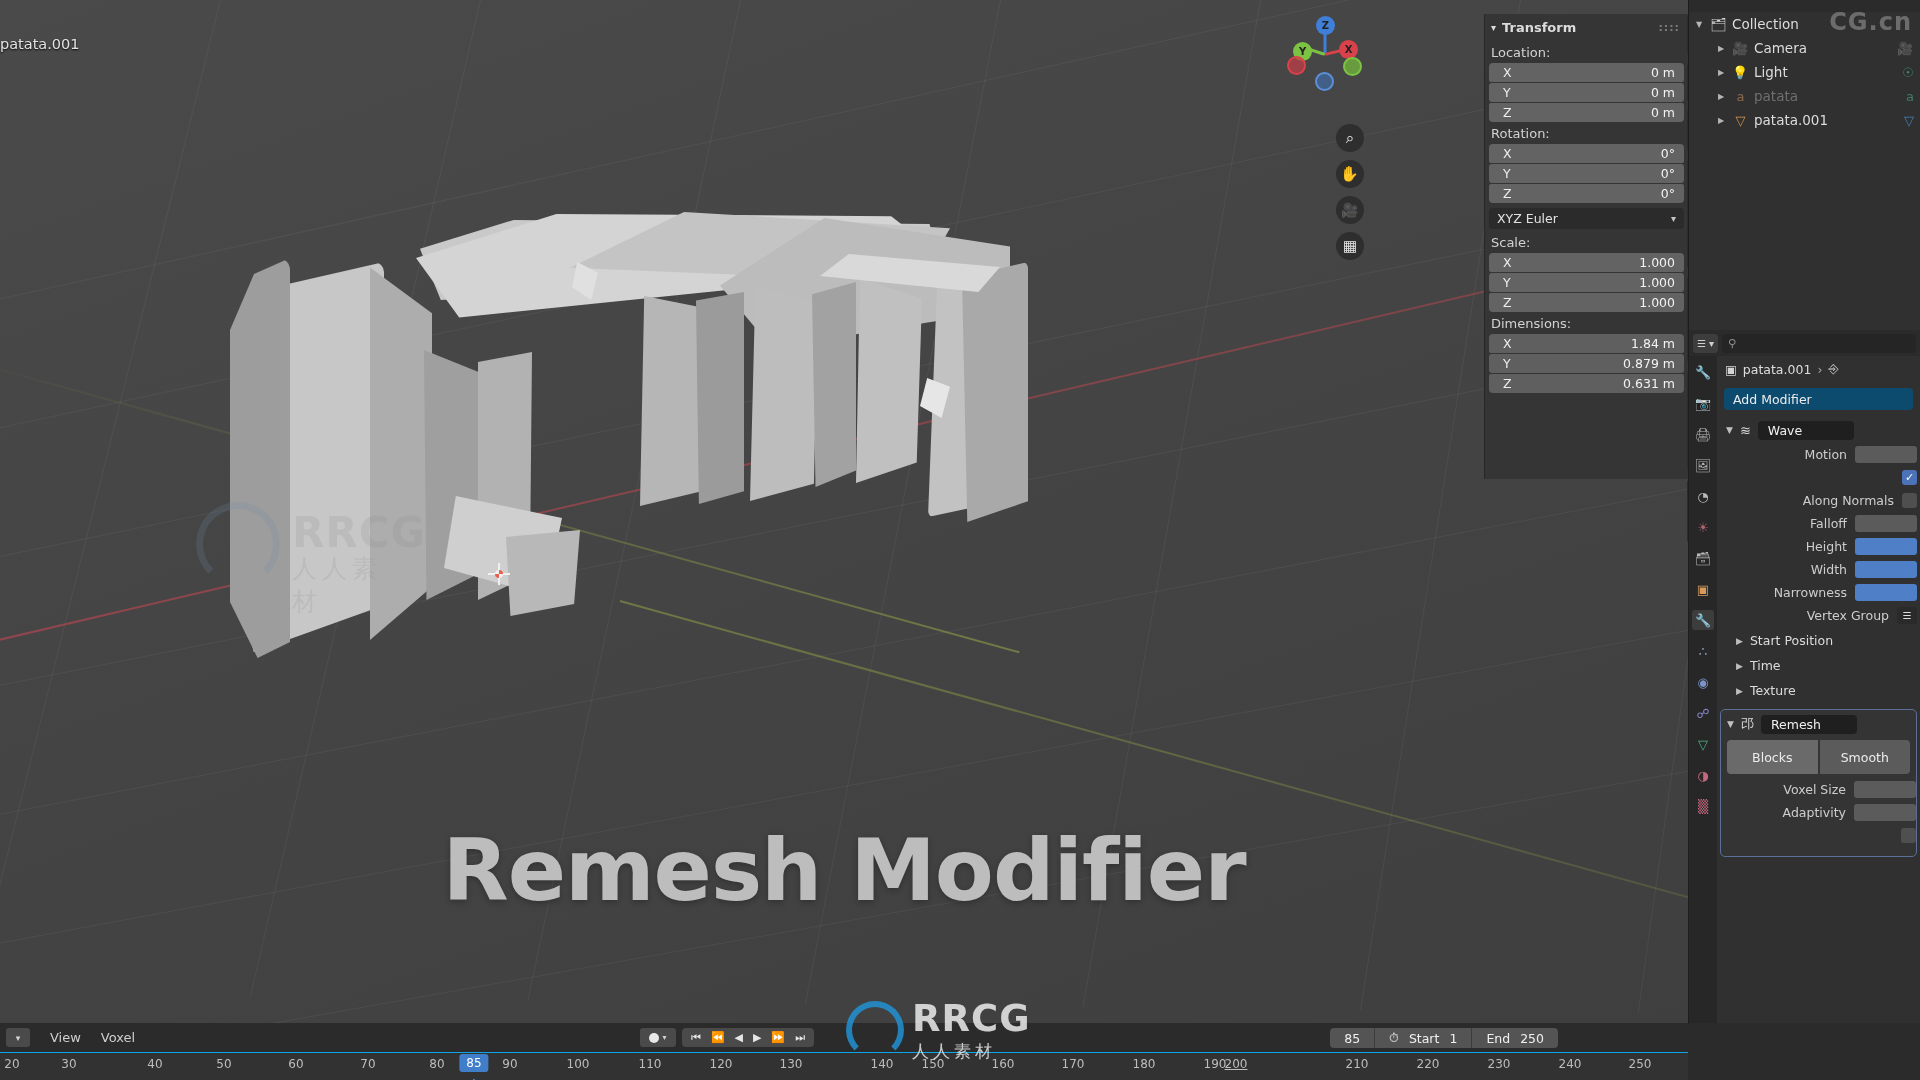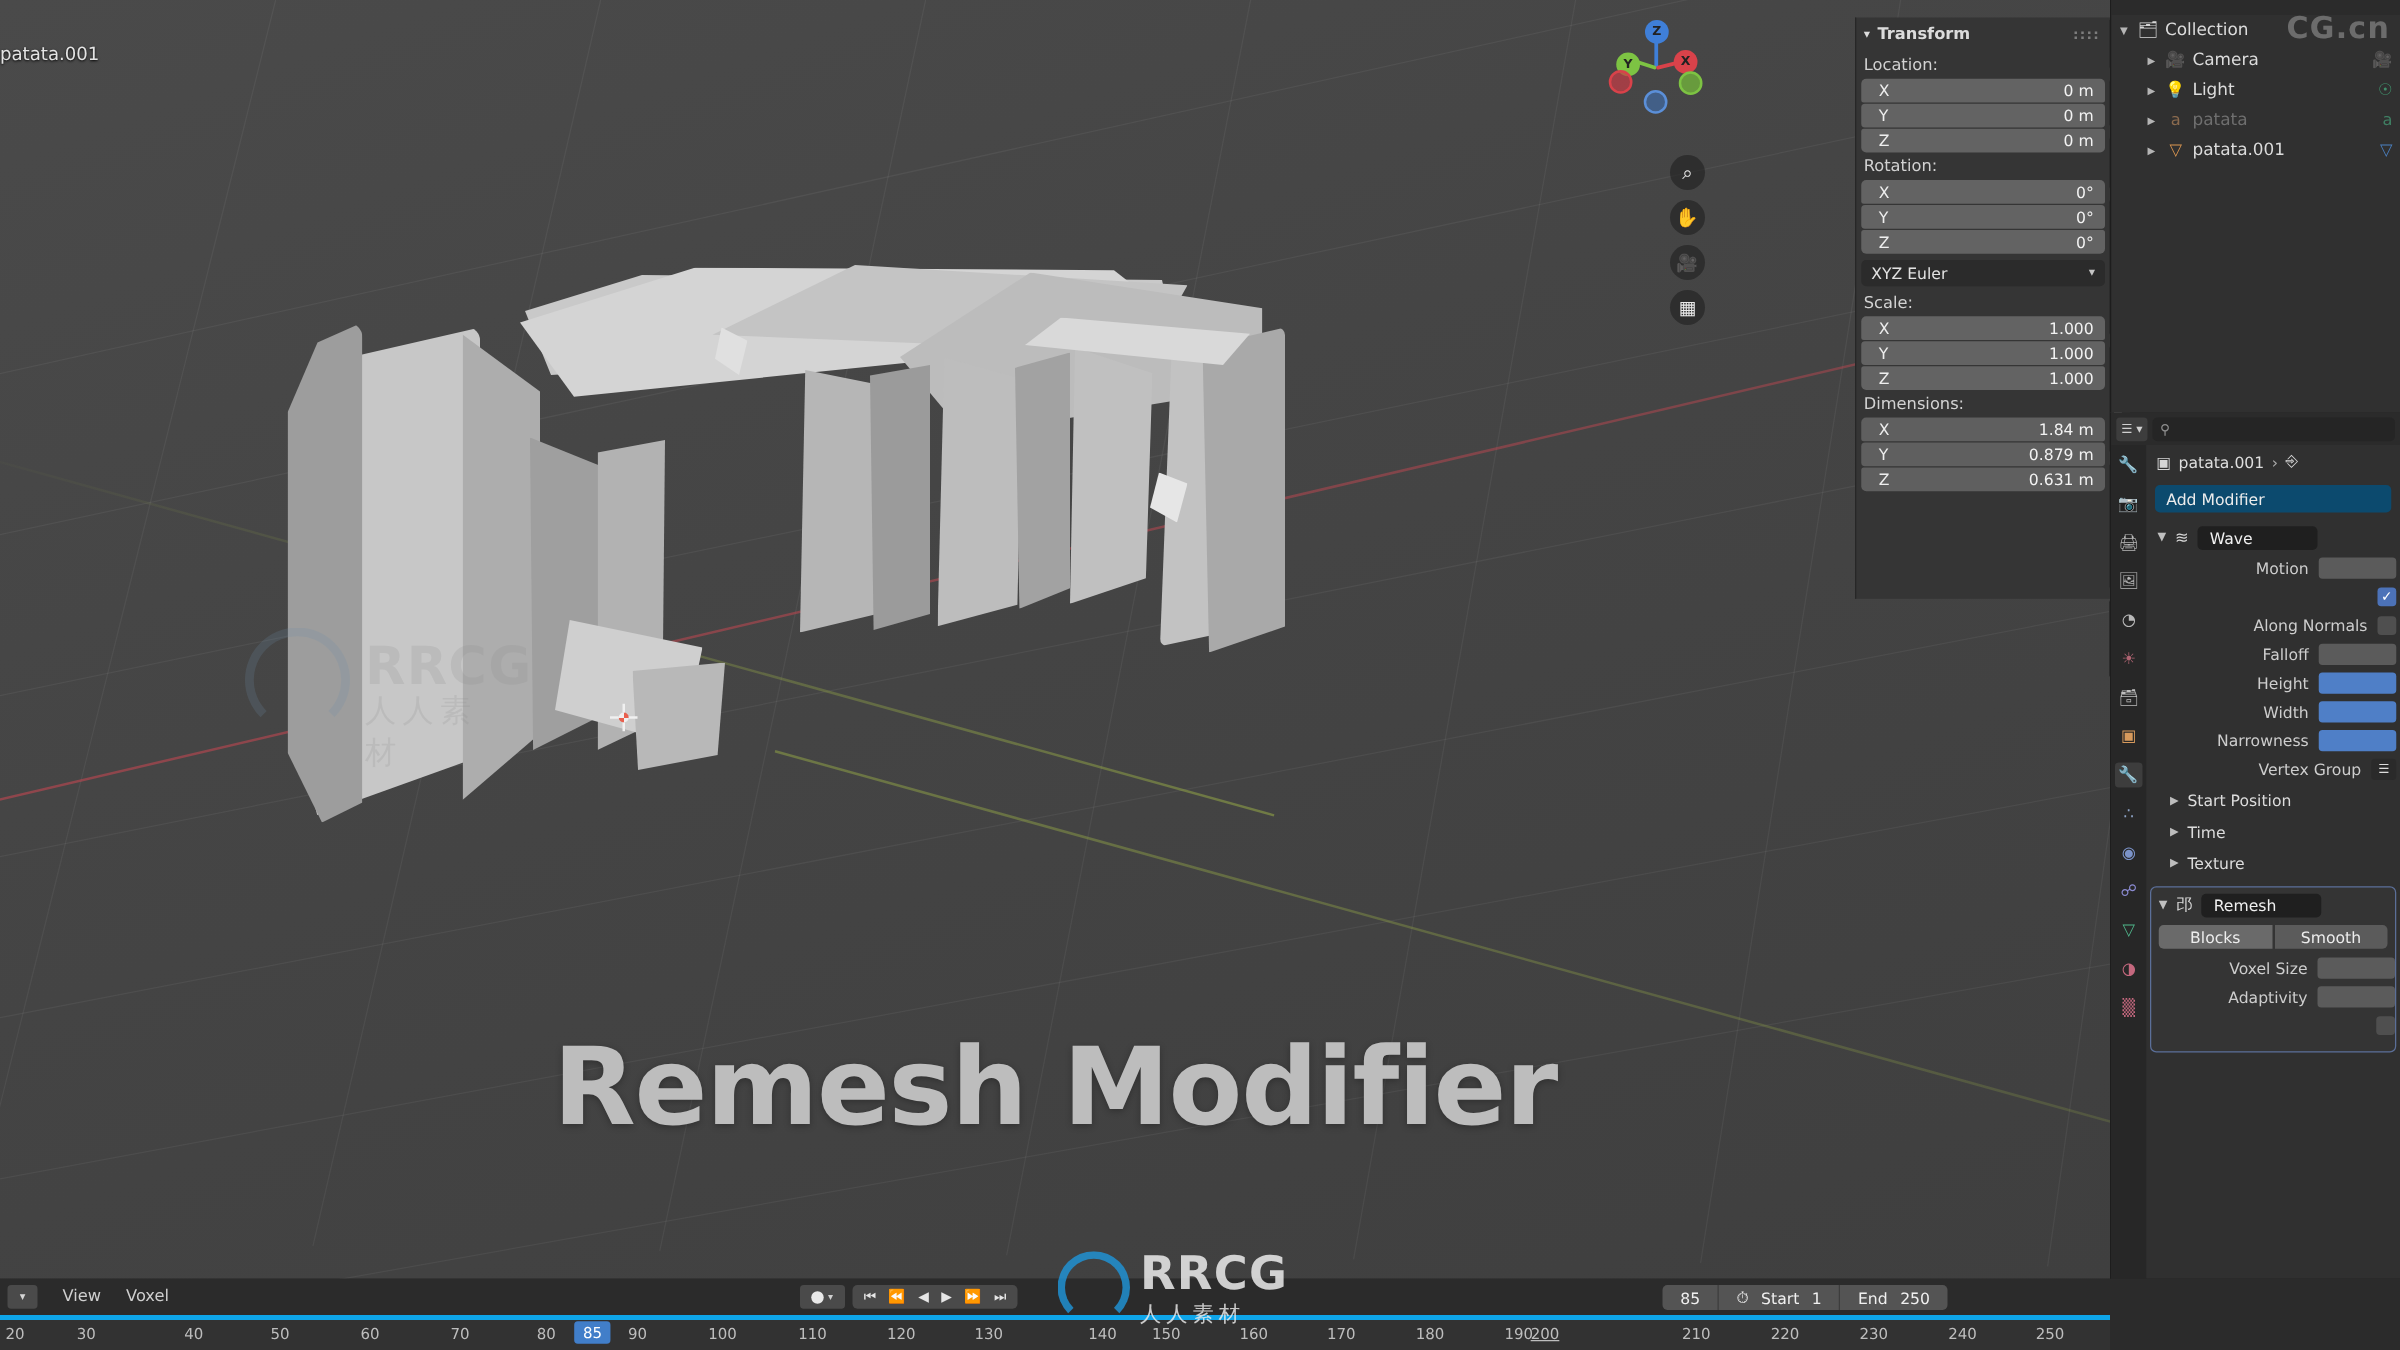--- a/index.html
+++ b/index.html
@@ -248,21 +248,21 @@
     padding-left: 16px; color: #dcdcdc; font-size: 12.5px;
   }
   .sub-row .chev { font-size: 9px; color: #bdbdbd; }
   .mod-block.remesh {
     border: 1px solid #5b6f99; border-radius: 5px; padding: 2px 0 8px 0; background: #343434;
   }
   .seg {
     display: flex; margin: 4px 6px 5px 6px; gap: 2px;
   }
   .seg > div {
-    flex: 1; height: 19px; background: #5b5b5b; color: #ededed;
+    flex: 1; height: 34px; background: #5b5b5b; color: #ededed;
     font-size: 12.5px; display: flex; align-items: center; justify-content: center;
   }
   .seg > div:first-child { border-radius: 4px 0 0 4px; background: #6a6a6a; }
   .seg > div:last-child { border-radius: 0 4px 4px 0; }
 
   
   #timeline {
     position: absolute; left: 0; top: 1023px; width: 1688px; height: 57px;
     background: #2b2b2b;
   }
@@ -292,21 +292,21 @@
     position: absolute; right: 130px; top: 5px; display: flex; align-items: center;
     background: #545454; border-radius: 4px; height: 20px; overflow: hidden;
   }
   #tl-frames .cell {
     padding: 0 14px; color: #f0f0f0; font-size: 12.5px; height: 20px;
     display: flex; align-items: center; gap: 10px;
   }
   #tl-frames .sep { width: 1px; height: 20px; background: #3d3d3d; }
   #tl-ruler {
     position: absolute; left: 0; top: 29px; width: 1688px; height: 28px;
-    background: #323232; border-top: 4px solid #0ea5e9;
+    background: #323232; border-top: 1px solid #0ea5e9;
   }
   .tick-lbl {
     position: absolute; top: 4px; color: #bdbdbd; font-size: 12px;
     transform: translateX(-50%);
   }
   #playhead {
     position: absolute; top: 1px; transform: translateX(-50%);
     background: #417ec9; color: #fff; font-size: 12px; border-radius: 3px;
     padding: 2px 7px;
   }

